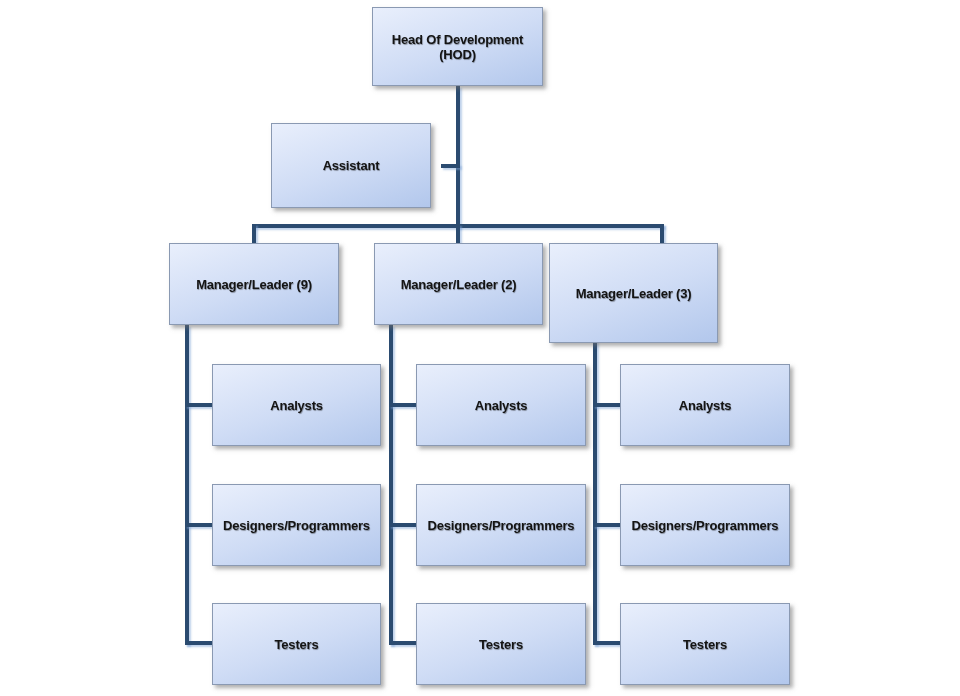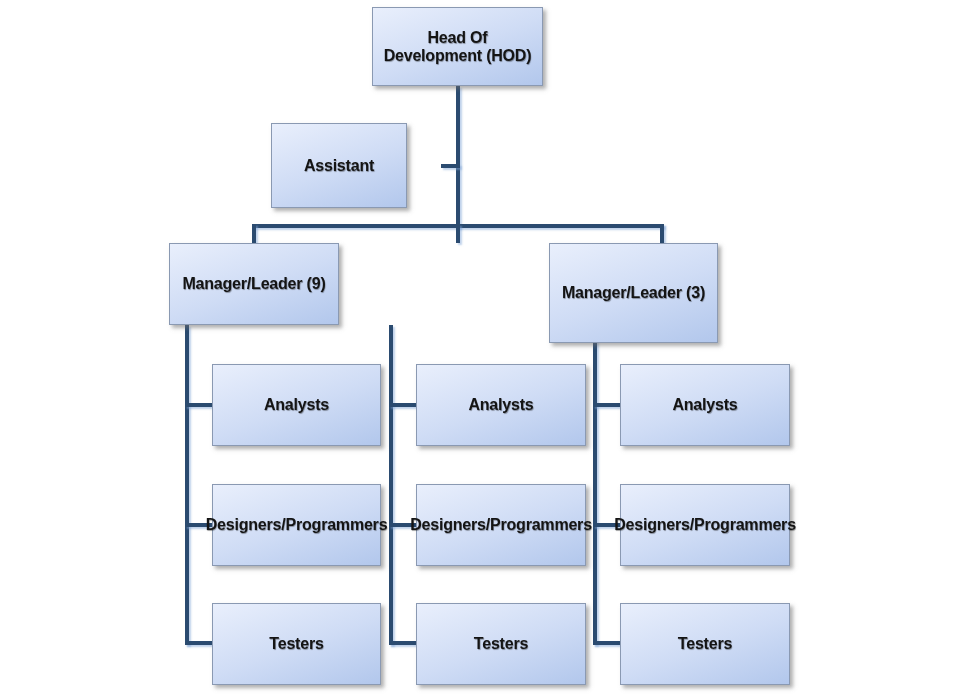--- a/index.html
+++ b/index.html
@@ -21,41 +21,41 @@
     overflow: hidden;
   }
   .node {
     position: absolute;
     box-sizing: border-box;
     display: flex;
     align-items: center;
     justify-content: center;
     text-align: center;
     padding: 3px 4px;
-    font-size: 16px;
+    font-size: 13px;
     font-weight: 700;
     letter-spacing: -0.2px;
     color: var(--text-color);
     text-shadow: 0.6px 0.6px 0.8px rgba(0,0,0,0.35);
     border: 1.5px solid var(--box-border);
     background: linear-gradient(160deg,
       var(--box-grad-top) 0%,
       var(--box-grad-mid) 52%,
       var(--box-grad-bottom) 100%);
     box-shadow: 3px 3px 4px rgba(110,110,110,0.55);
   }
   .line {
     position: absolute;
     background: var(--line-color);
     box-shadow: 2px 2px 2px rgba(130,165,215,0.5);
   }
 
   
   .n-hod        { left: 372px; top:   7px; width: 171px; height: 79px; }
-  .n-assistant  { left: 271px; top: 123px; width: 136px; height: 85px; }
+  .n-assistant  { left: 271px; top: 123px; width: 160px; height: 85px; }
   .n-m1         { left: 169px; top: 243px; width: 170px; height: 82px; }
   .n-m2         { left: 374px; top: 243px; width: 169px; height: 82px; }
   .n-m3         { left: 549px; top: 243px; width: 169px; height: 100px; }
   .n-a1         { left: 212px; top: 364px; width: 169px; height: 82px; }
   .n-a2         { left: 416px; top: 364px; width: 170px; height: 82px; }
   .n-a3         { left: 620px; top: 364px; width: 170px; height: 82px; }
   .n-d1         { left: 212px; top: 484px; width: 169px; height: 82px; }
   .n-d2         { left: 416px; top: 484px; width: 170px; height: 82px; }
   .n-d3         { left: 620px; top: 484px; width: 170px; height: 82px; }
   .n-t1         { left: 212px; top: 603px; width: 169px; height: 82px; }
@@ -103,20 +103,21 @@
   <div class="line c-s2d"></div>
   <div class="line c-s2t"></div>
   <div class="line c-s3a"></div>
   <div class="line c-s3d"></div>
   <div class="line c-s3t"></div>
 
   <div class="node n-hod">Head Of Development (HOD)</div>
   <div class="node n-assistant">Assistant</div>
 
   <div class="node n-m1">Manager/Leader (9)</div>
+  <div class="node n-m2">Manager/Leader (2)</div>
   <div class="node n-m3">Manager/Leader (3)</div>
 
   <div class="node n-a1">Analysts</div>
   <div class="node n-d1">Designers/Programmers</div>
   <div class="node n-t1">Testers</div>
 
   <div class="node n-a2">Analysts</div>
   <div class="node n-d2">Designers/Programmers</div>
   <div class="node n-t2">Testers</div>
 

